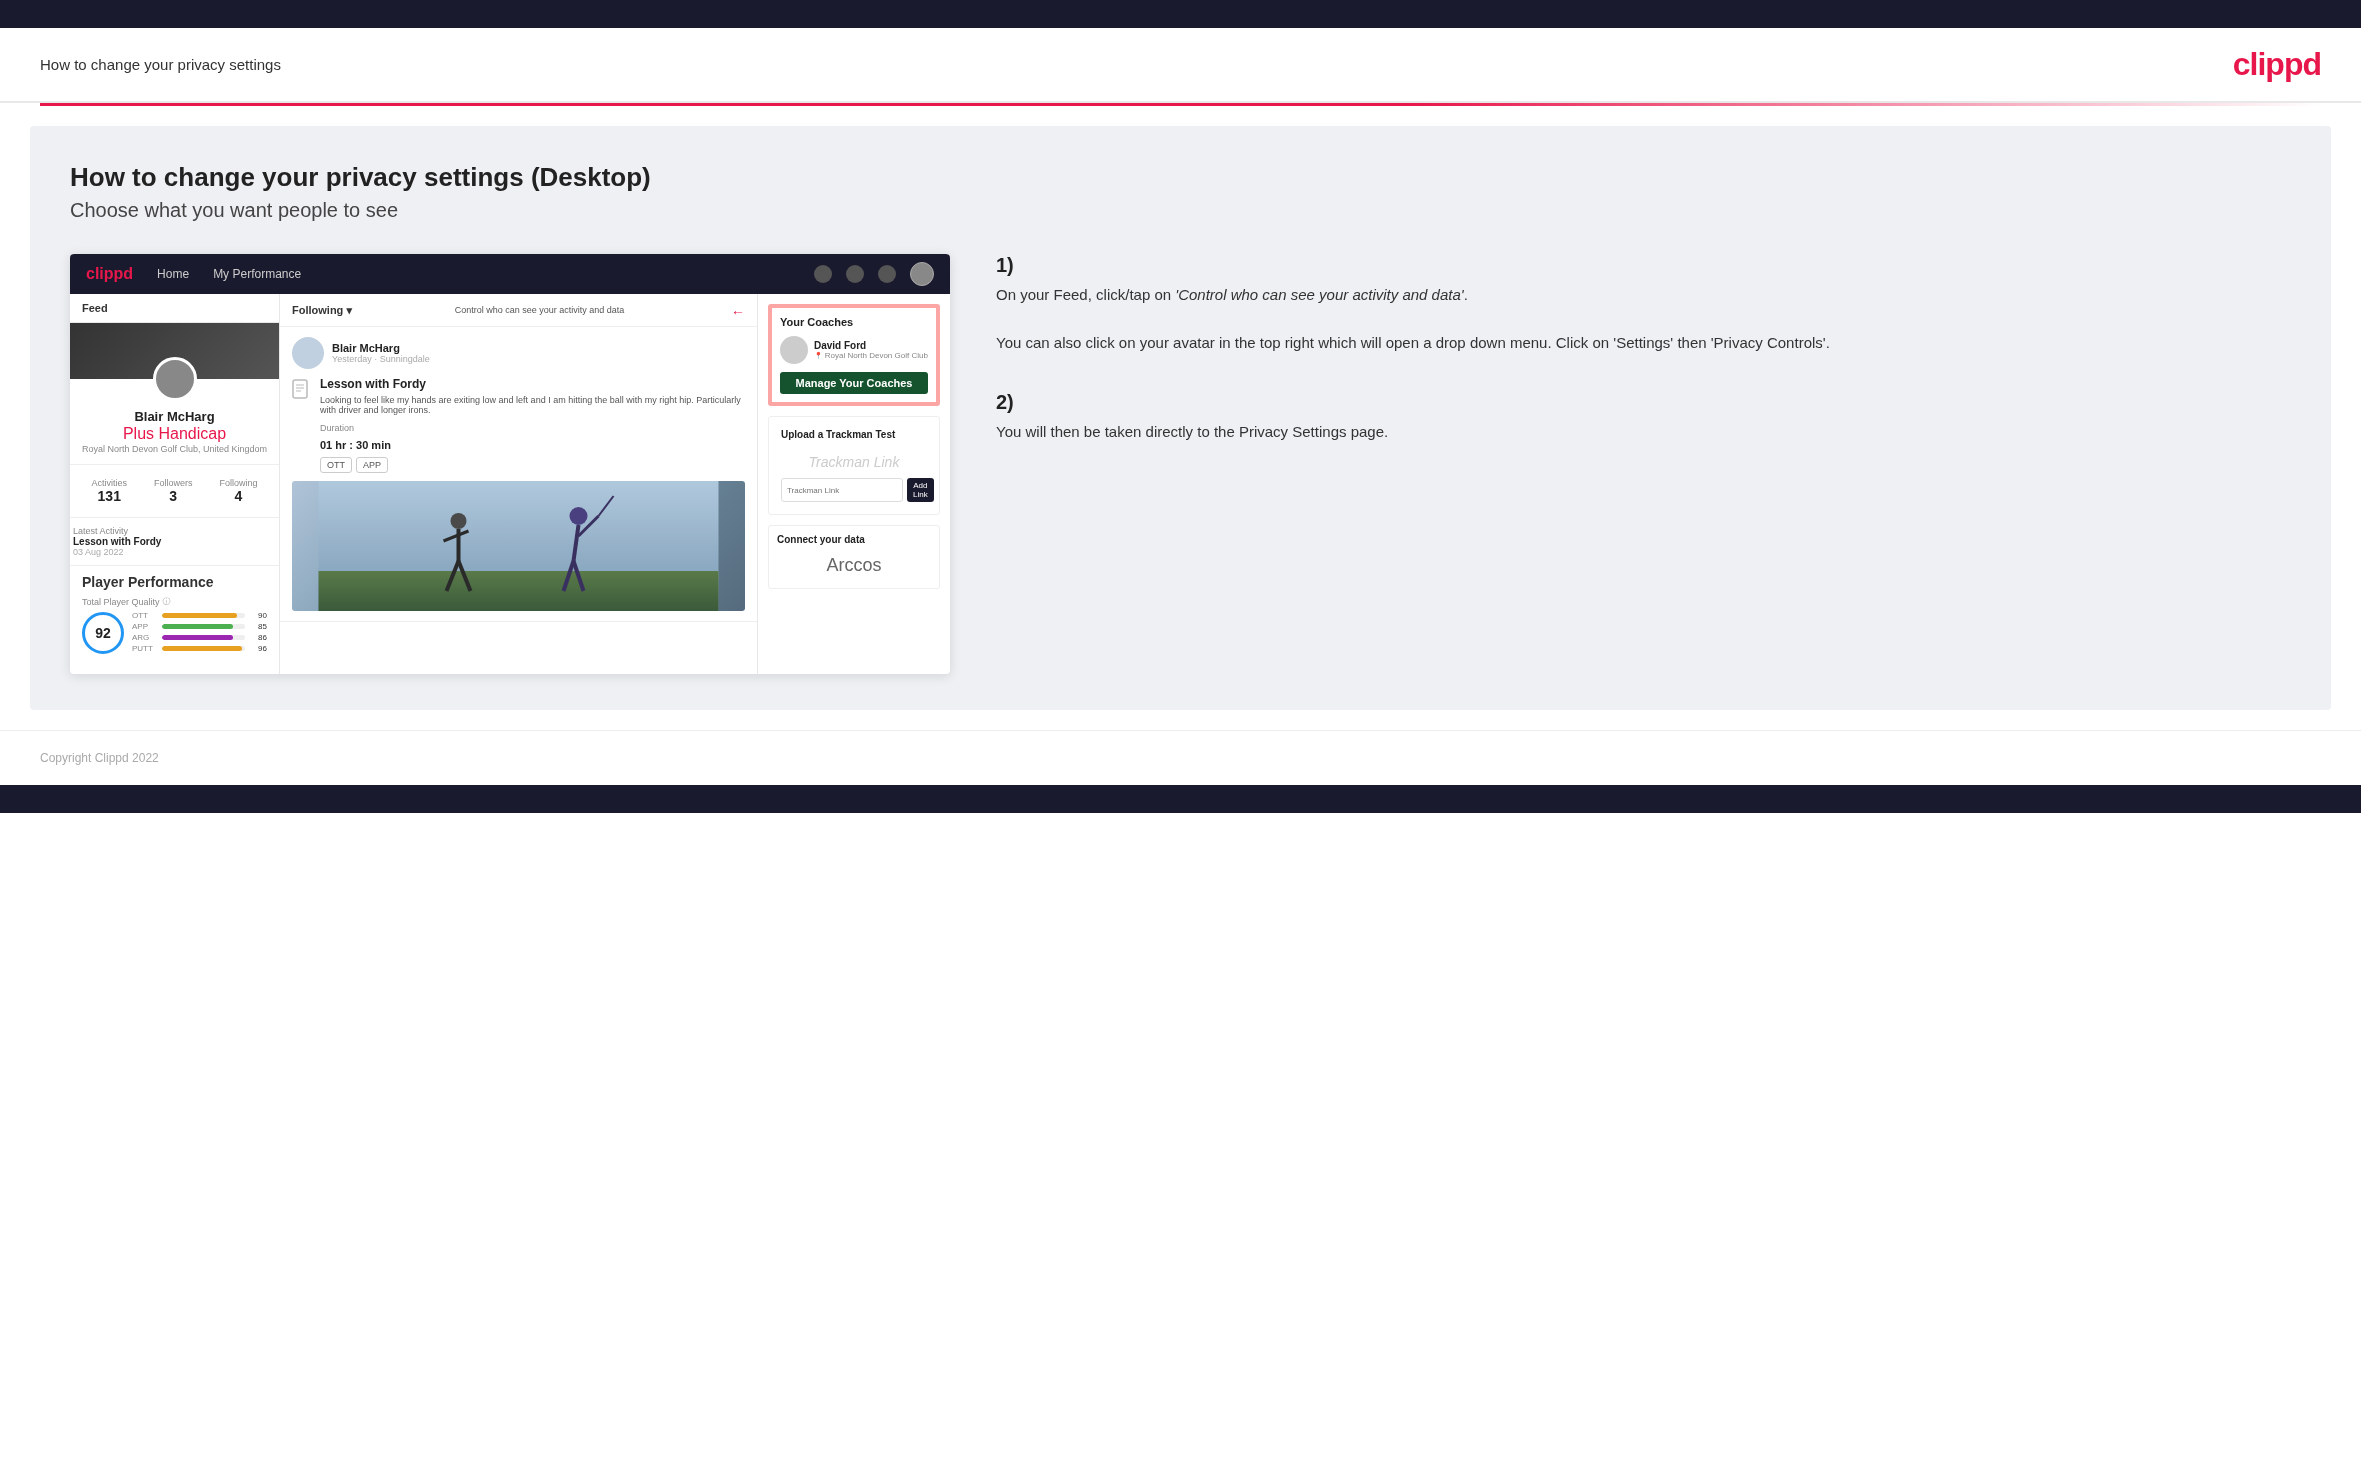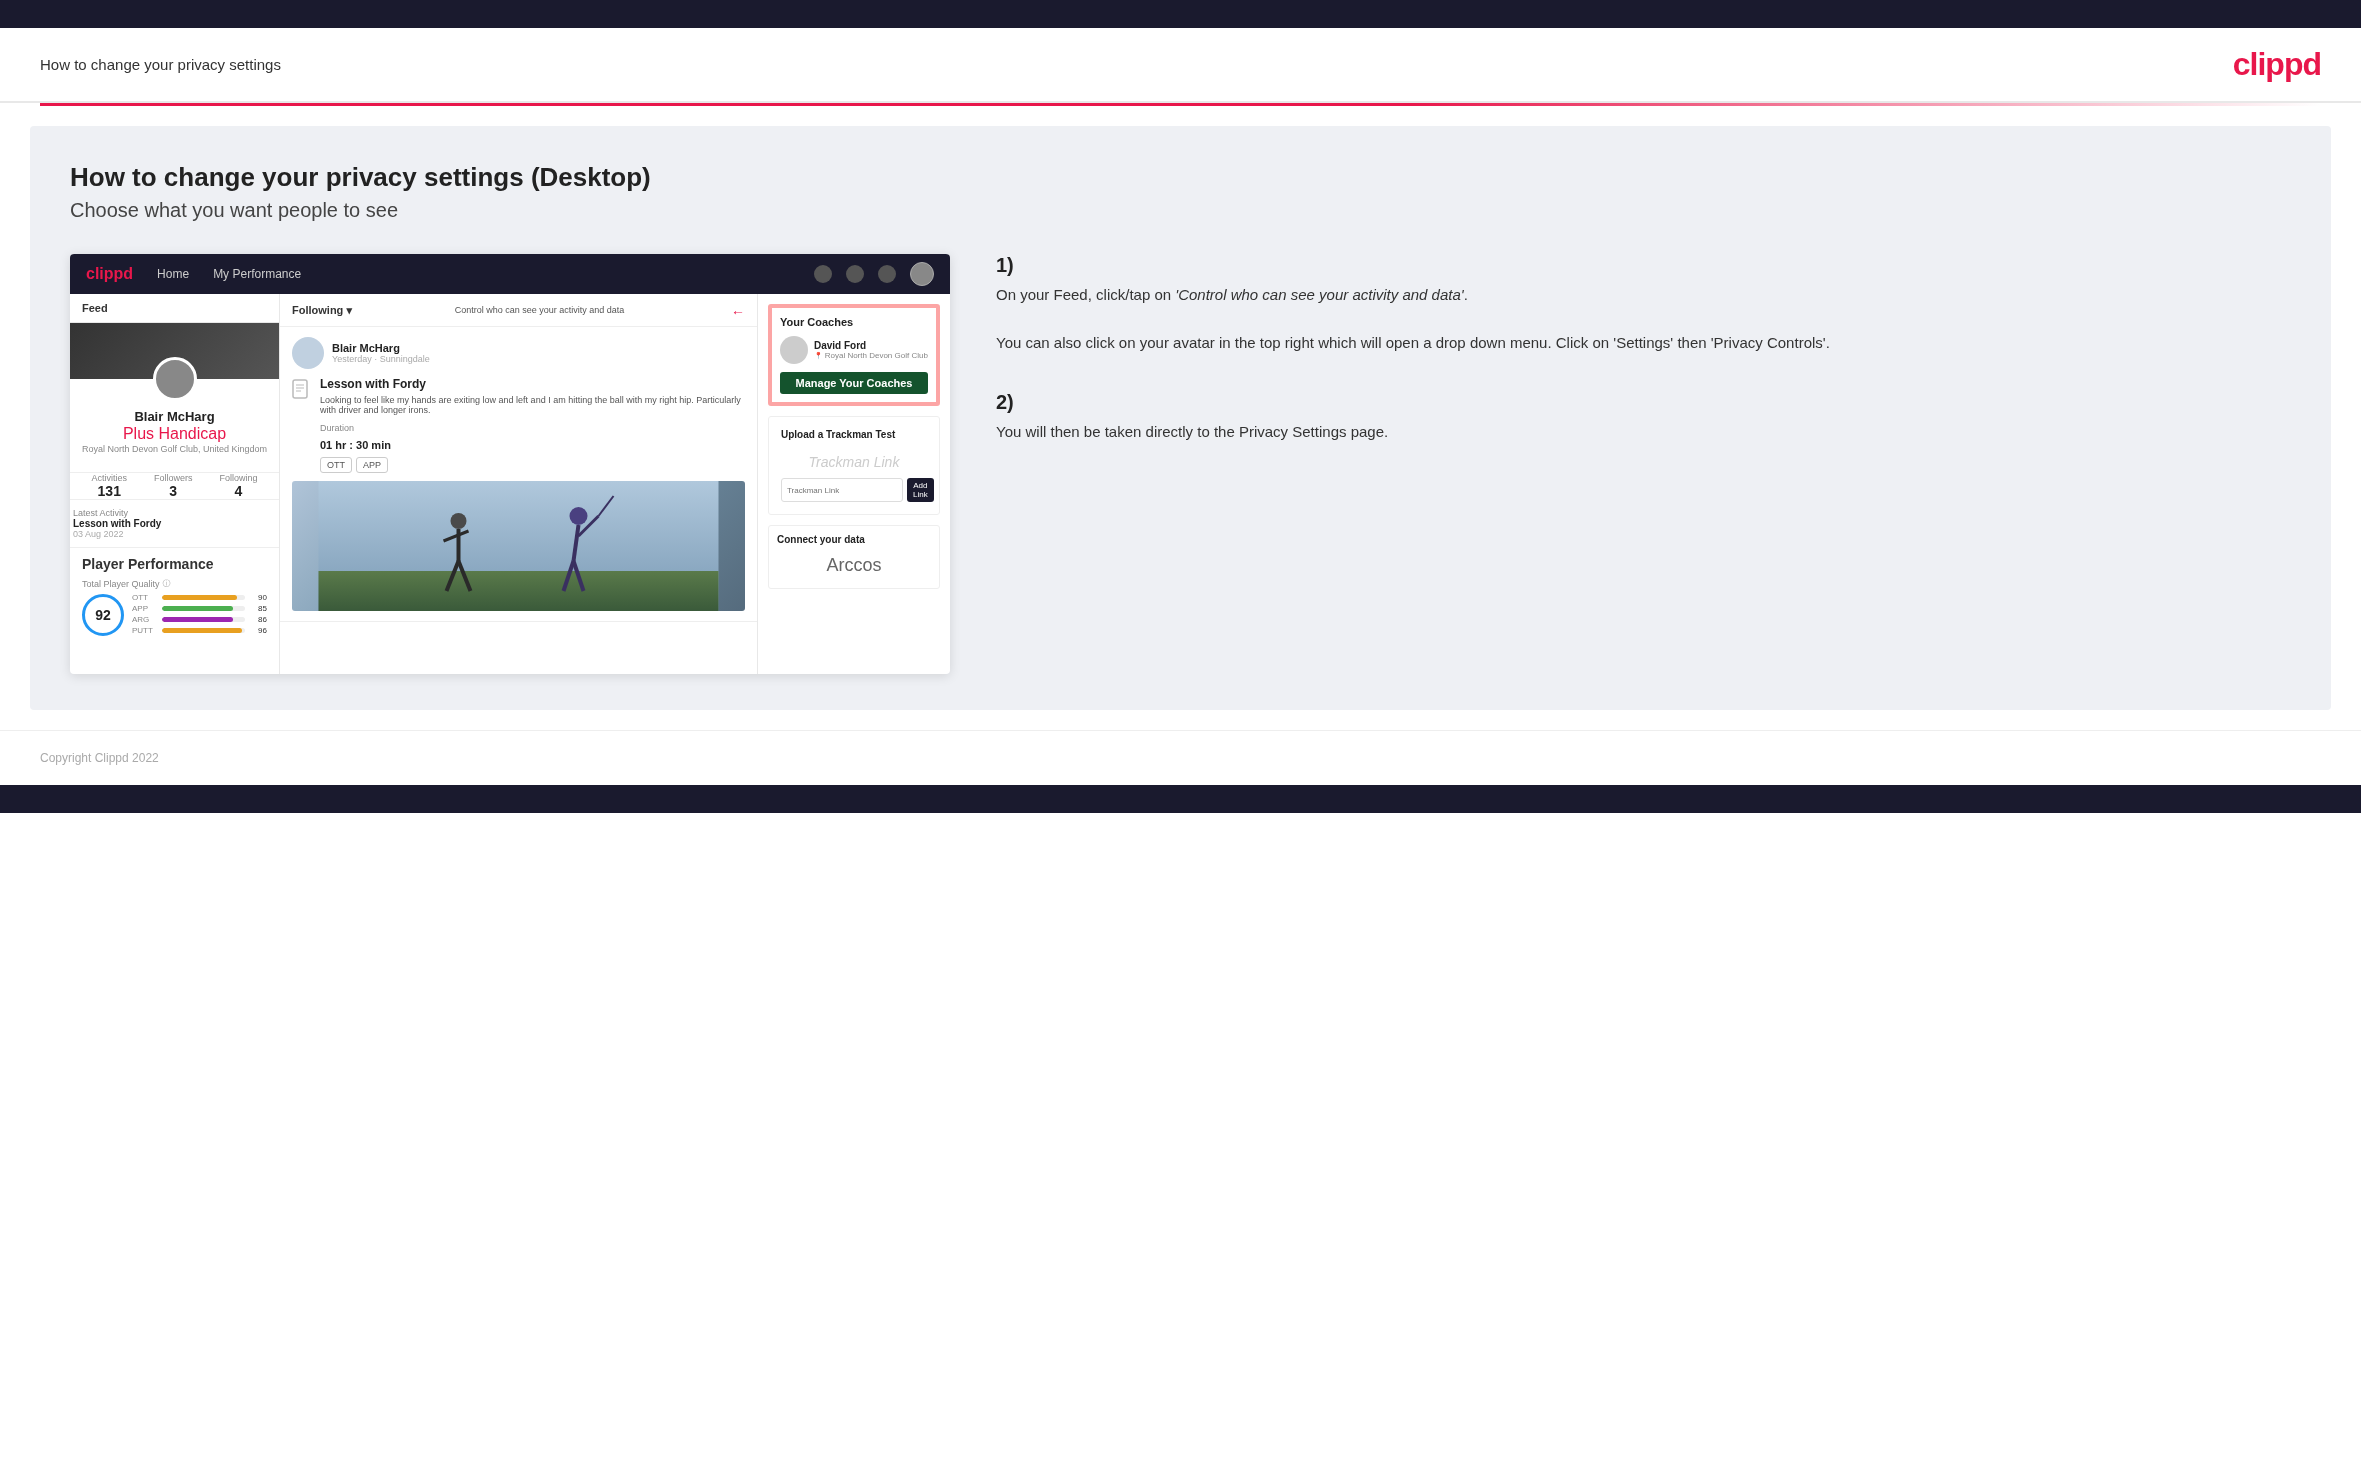--- a/index.html
+++ b/index.html
@@ -172,24 +172,23 @@
       margin: 1px 0;
     }
     .mock-profile-club {
       font-size: 9px;
       color: #888;
     }
 
     .mock-stats {
       display: flex;
       justify-content: space-around;
-      padding: 0 8px;
+      padding: 13px 8px;
       border-top: 1px solid #eee;
       border-bottom: 1px solid #eee;
-      margin-top: 8px;
     }
     .mock-stat {
       text-align: center;
     }
     .mock-stat-label {
       font-size: 9px;
       color: #888;
     }
     .mock-stat-value {
       font-size: 14px;

